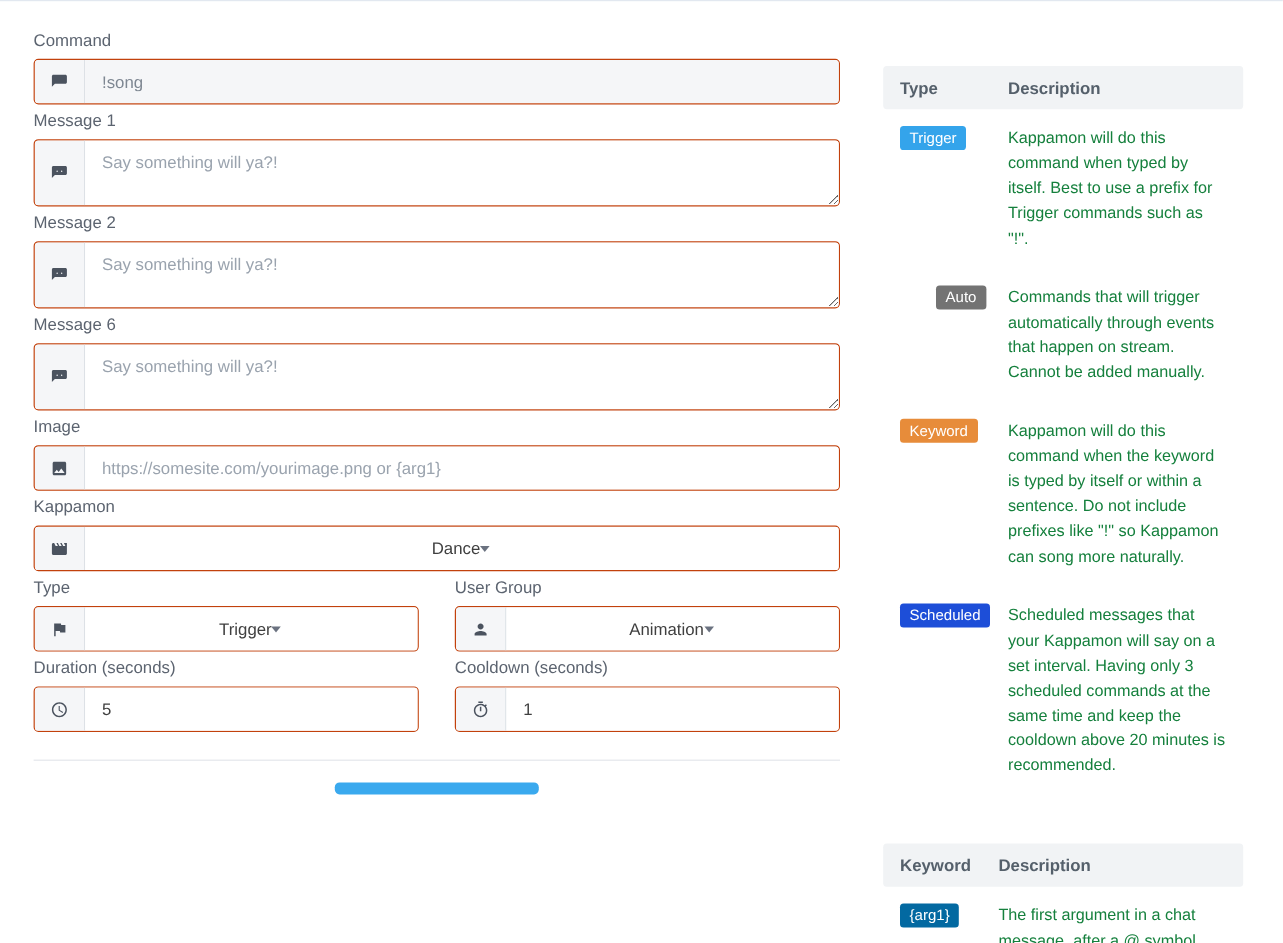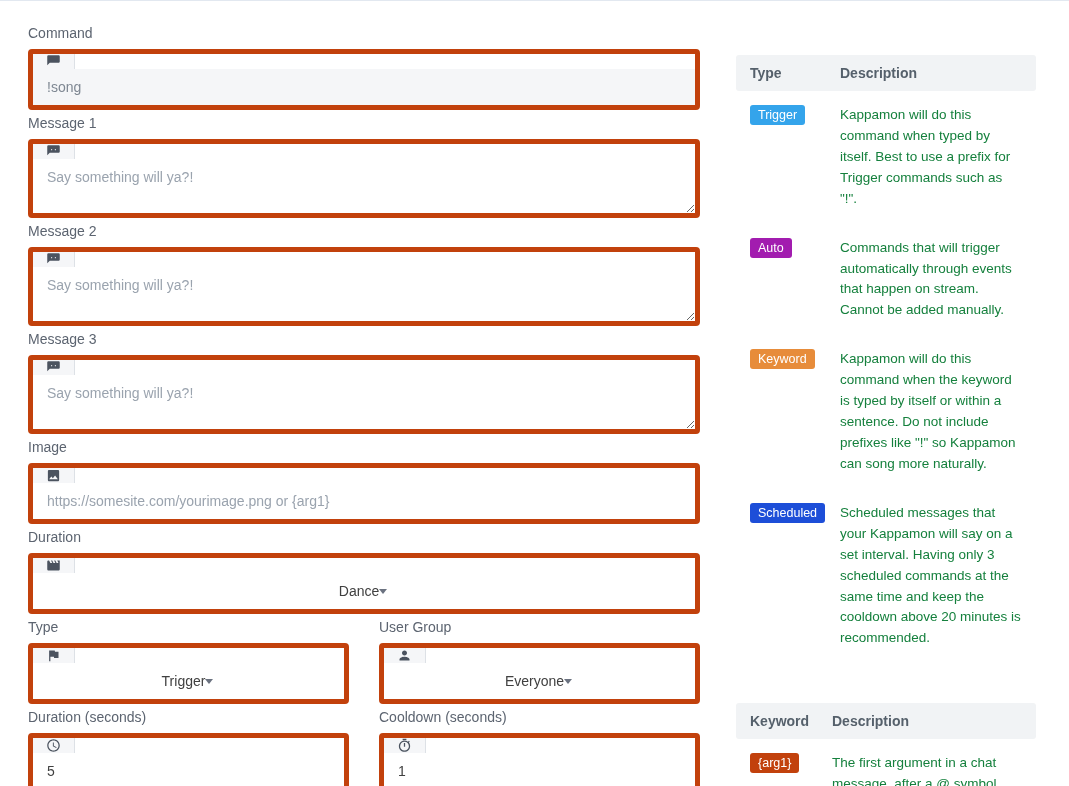--- a/index.html
+++ b/index.html
@@ -10,21 +10,21 @@
       background: #fff;
       padding-top: 6px;
       border-top: 1px solid #e2e8f0;
       width: 1069px;
     }
     .layout { display: flex; gap: 36px; padding: 0 28px; }
     .left { flex: 0 0 672px; padding-top: 18px; }
     .right { flex: 0 0 300px; padding-top: 48px; }
     .field { margin-bottom: 5px; }
     .field-label { display: block; color: #5c6470; font-size: 14px; margin-bottom: 8px; }
-    .input-group { display: flex; border: 5px solid #c2410c; border-radius: 4px; overflow: hidden; flex-direction: column; }
+    .input-group { display: flex; border: 1px solid #c2410c; border-radius: 4px; overflow: hidden; }
     .input-addon {
       width: 42px; min-width: 42px;
       background: #f5f6f8;
       border-right: 1px solid #dde1e6;
       display: flex; align-items: center; justify-content: center;
       color: #4a5568;
     }
     .input-addon svg { width: 15px; height: 15px; fill: #4b535f; }
     .text-input, .textarea, .select-like, .num-input {
       flex: 1;
@@ -66,24 +66,24 @@
     .desc-row { display: flex; padding: 14px; align-items: flex-start; }
     .badge {
       display: inline-block;
       padding: 3px 8px;
       font-size: 12.5px;
       border-radius: 3px;
       color: #fff;
       font-weight: 500;
     }
     .badge.trigger { background: #34a4eb; }
-    .badge.auto { background: #a21caf; }
+    .badge.auto { background: #737373; margin-left: 30px; }
     .badge.keyword { background: #e78c3a; }
     .badge.scheduled { background: #1d4ed8; }
-    .badge.arg { background: #c2410c; }
+    .badge.arg { background: #0369a1; }
     .desc-text { color: #15803d; line-height: 1.55; font-size: 13.5px; }
     .right .spacer { height: 40px; }
     .hr-bottom { margin-top: 18px; border: none; border-top: 1px solid #e4e7eb; }
     .btn-area { display: flex; justify-content: center; margin-top: 14px; }
     .primary-btn {
       background: #3aa9ee;
       border: none; border-radius: 4px;
       width: 170px; height: 10px;
       margin-top: 4px;
     }
@@ -126,21 +126,21 @@
         <div class="input-addon">
           <svg viewBox="0 0 24 24">
               <path d="M20 2H4C2.9 2 2 2.9 2 4v14l4-4h14c1.1 0 2-.9 2-2V4c0-1.1-.9-2-2-2zM9 8c.55 0 1 .45 1 1s-.45 1-1 1-1-.45-1-1 .45-1 1-1zm6 0c.55 0 1 .45 1 1s-.45 1-1 1-1-.45-1-1 .45-1 1-1z"></path>
             </svg>
         </div>
         <textarea class="textarea" placeholder="Say something will ya?!" style=""></textarea>
       </div>
     </div>
 
     <div class="field">
-      <label class="field-label">Message 3</label>
+      <label class="field-label">Message 6</label>
       <div class="input-group textarea-group">
         <div class="input-addon">
           <svg viewBox="0 0 24 24">
               <path d="M20 2H4C2.9 2 2 2.9 2 4v14l4-4h14c1.1 0 2-.9 2-2V4c0-1.1-.9-2-2-2zM9 8c.55 0 1 .45 1 1s-.45 1-1 1-1-.45-1-1 .45-1 1-1zm6 0c.55 0 1 .45 1 1s-.45 1-1 1-1-.45-1-1 .45-1 1-1z"></path>
             </svg>
         </div>
         <textarea class="textarea" placeholder="Say something will ya?!" style=""></textarea>
       </div>
     </div>
 
@@ -150,21 +150,21 @@
         <div class="input-addon">
           <svg viewBox="0 0 24 24">
               <path d="M21 19V5c0-1.1-.9-2-2-2H5C3.9 3 3 3.9 3 5v14c0 1.1.9 2 2 2h14c1.1 0 2-.9 2-2zM8.5 13.5l2.5 3 3.5-4.5 4.5 6H5l3.5-4.5z"></path>
             </svg>
         </div>
         <input class="text-input" placeholder="https://somesite.com/yourimage.png or {arg1}" style="">
       </div>
     </div>
 
     <div class="field">
-      <label class="field-label">Duration</label>
+      <label class="field-label">Kappamon</label>
       <div class="input-group">
         <div class="input-addon">
           <svg viewBox="0 0 24 24">
               <path d="M18 4l2 4h-3l-2-4h-2l2 4h-3l-2-4H8l2 4H7L5 4H4c-1.1 0-2 .9-2 2v12c0 1.1.9 2 2 2h16c1.1 0 2-.9 2-2V4h-4z"></path>
             </svg>
         </div>
         <div class="select-like">
           <span>Dance</span>
           <span class="caret"></span>
         </div>
@@ -188,21 +188,21 @@
       </div>
       <div class="field">
         <label class="field-label">User Group</label>
         <div class="input-group">
           <div class="input-addon">
             <svg viewBox="0 0 24 24">
                 <path d="M12 12c2.21 0 4-1.79 4-4s-1.79-4-4-4-4 1.79-4 4 1.79 4 4 4zm0 2c-2.67 0-8 1.34-8 4v2h16v-2c0-2.66-5.33-4-8-4z"></path>
               </svg>
           </div>
           <div class="select-like">
-            <span>Everyone</span>
+            <span>Animation</span>
             <span class="caret"></span>
           </div>
         </div>
       </div>
     </div>
 
     <div class="row">
       <div class="field">
         <label class="field-label">Duration (seconds)</label>
         <div class="input-group">

